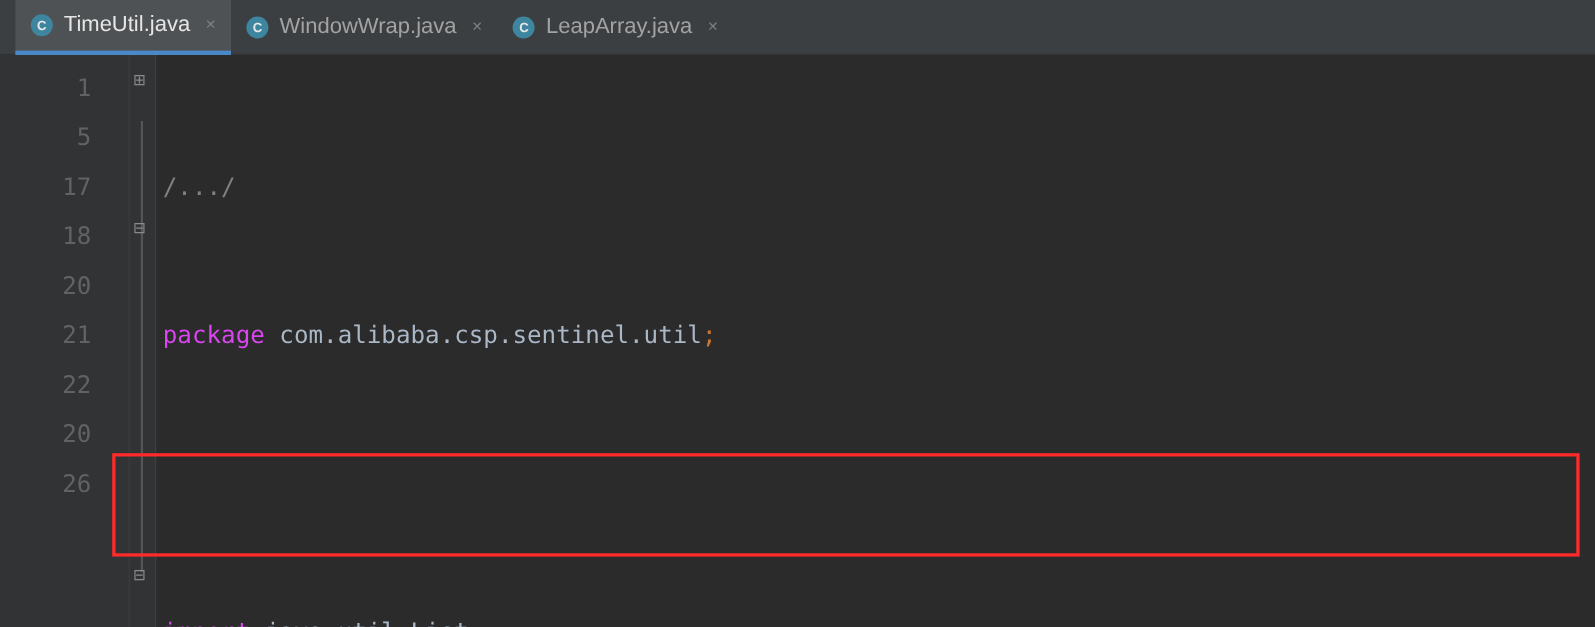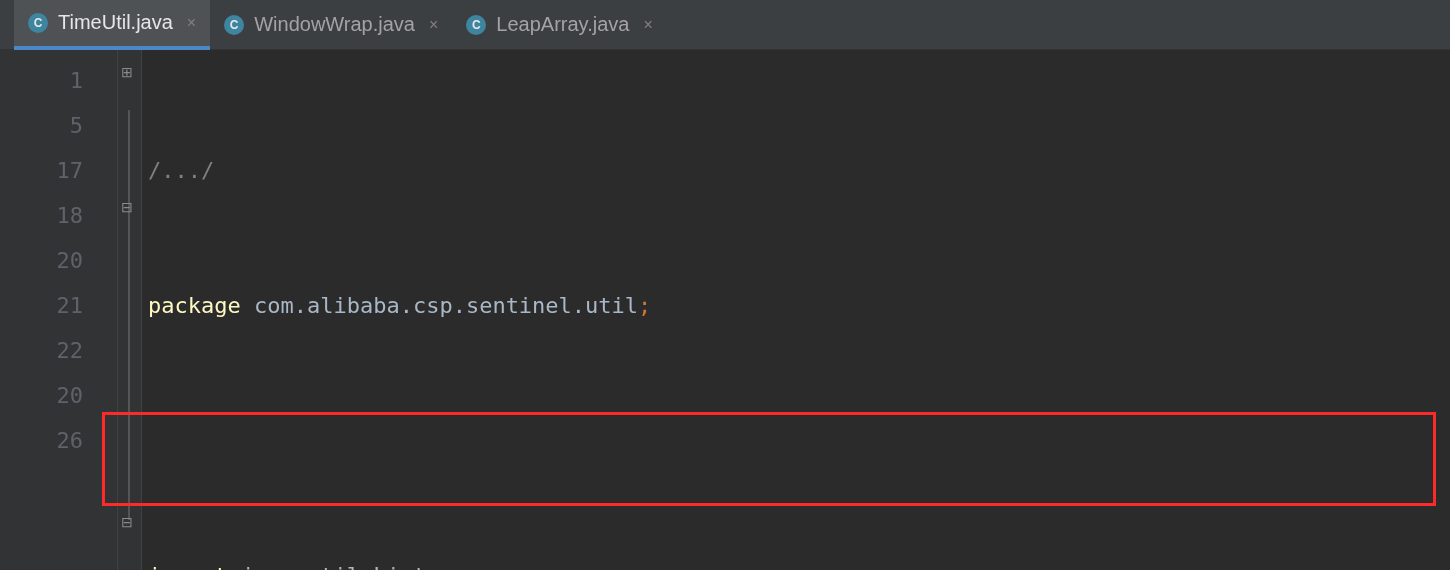--- a/index.html
+++ b/index.html
@@ -93,21 +93,21 @@
     padding-left: 6px;
     font-size: 22px;
     line-height: 45px;
     color: #a9b7c6;
     white-space: pre;
     position: relative;
     flex: 1;
   }
   .code .row { height: 45px; display:block;}
   .tk-comment { color: #808080; }
-  .tk-keyword { color: #fef9c3; text-align: right; }
+  .tk-keyword { color: #d946ef; text-align: right; }
   .tk-text    { color: #a9b7c6; }
   .tk-semi    { color: #cc7832; }
   
   .highlight-box {
     position: absolute;
     border: 3px solid #ff2a2a;
     pointer-events: none;
     z-index: 10;
   }
 </style>

